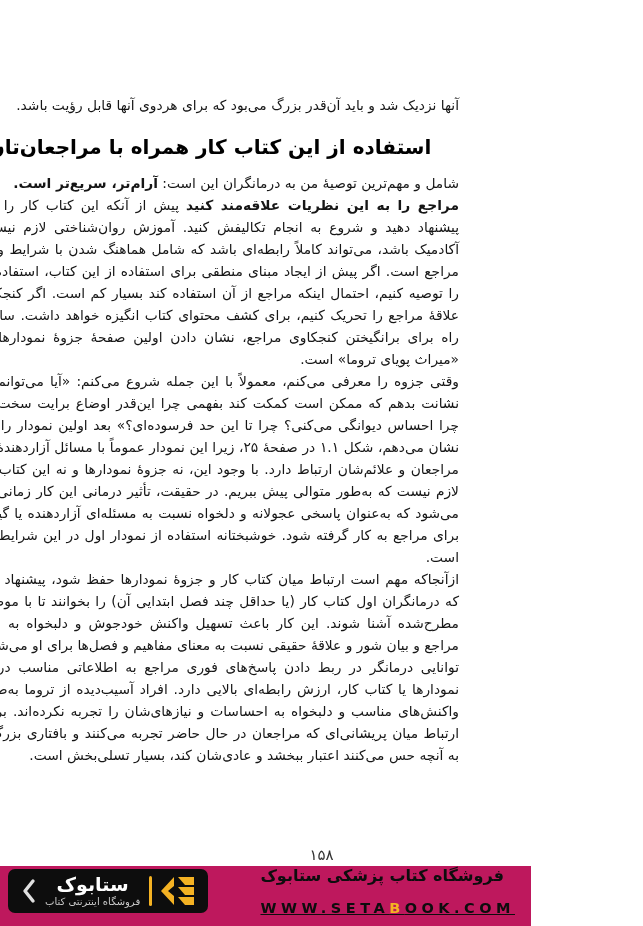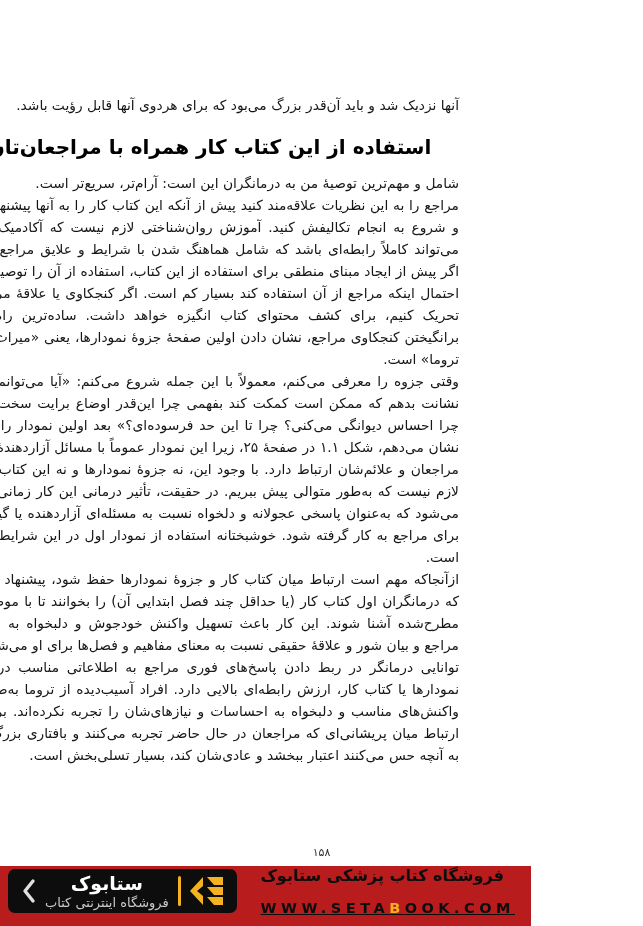--- a/index.html
+++ b/index.html
@@ -11,44 +11,44 @@
   .page{
     position:relative;width:531px;height:926px;
     background:#ffffff;overflow:hidden;
   }
   .text-block{
     position:absolute;top:94px;right:72px;width:499px;
     direction:rtl;text-align:justify;
     font-size:13.8px;line-height:22px;color:#161616;
   }
   .para{margin:0;}
-  .para .bold{font-weight:400;}
+  .para .bold{font-weight:700;}
   .heading{
     font-size:20px;font-weight:700;color:#000;
     margin:20px 0 14px;text-align:center;
   }
   .page-number{
     position:absolute;top:846px;left:0;width:643px;
-    text-align:center;font-size:11px;color:#333;direction:rtl;
+    text-align:center;font-size:15px;color:#333;direction:rtl;
   }
   .footer{
     position:absolute;left:0;right:0;bottom:0;height:60px;
-    background:#b91c1c;box-sizing:border-box;
+    background:#be185d;box-sizing:border-box;
     display:flex;flex-direction:row;align-items:center;
     justify-content:space-between;padding:0 16px 10px 8px;
   }
   .logo-box{
     background:#0d0d0d;border-radius:7px;height:44px;
     display:flex;flex-direction:row;align-items:center;
     gap:9px;padding:0 13px;direction:ltr;flex:0 0 auto;
   }
   .logo-chevron{display:flex;align-items:center;}
   .logo-text-col{display:flex;flex-direction:column;align-items:center;line-height:1;}
   .logo-title{color:#ffffff;font-weight:700;font-size:19px;direction:rtl;}
-  .logo-sub{color:#c9c9c9;font-size:13px;margin-top:3px;direction:rtl;}
+  .logo-sub{color:#c9c9c9;font-size:10px;margin-top:3px;direction:rtl;}
   .logo-divider{width:3px;height:30px;background:var(--accent,#f4b223);border-radius:2px;}
   .footer-text{
     display:flex;flex-direction:column;align-items:flex-end;
     text-align:right;gap:15px;direction:rtl;
   }
   .store-name{font-size:16px;font-weight:700;color:#0d0d0d;}
   .store-url{
     direction:ltr;font-size:14.5px;font-weight:600;color:#0d0d0d;
     letter-spacing:4.5px;font-family:"DejaVu Sans","Liberation Sans",sans-serif;text-decoration:underline;
   }

